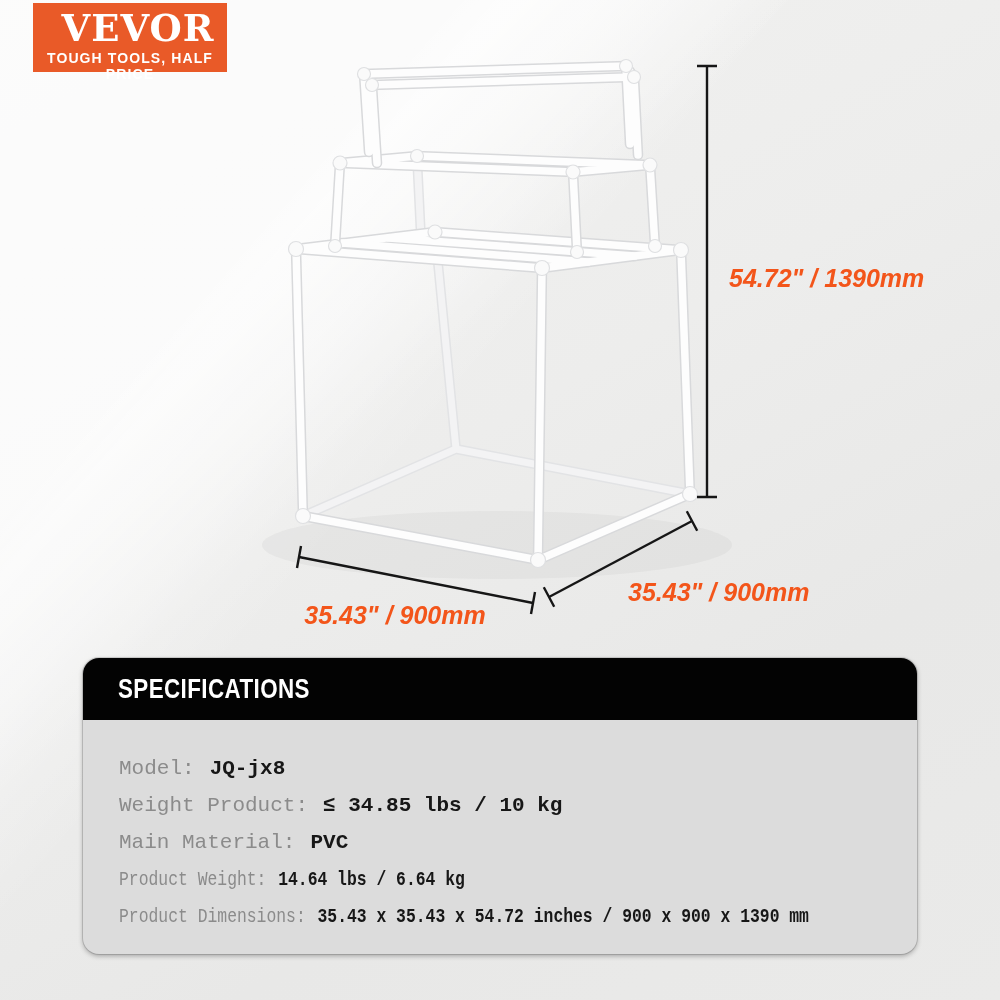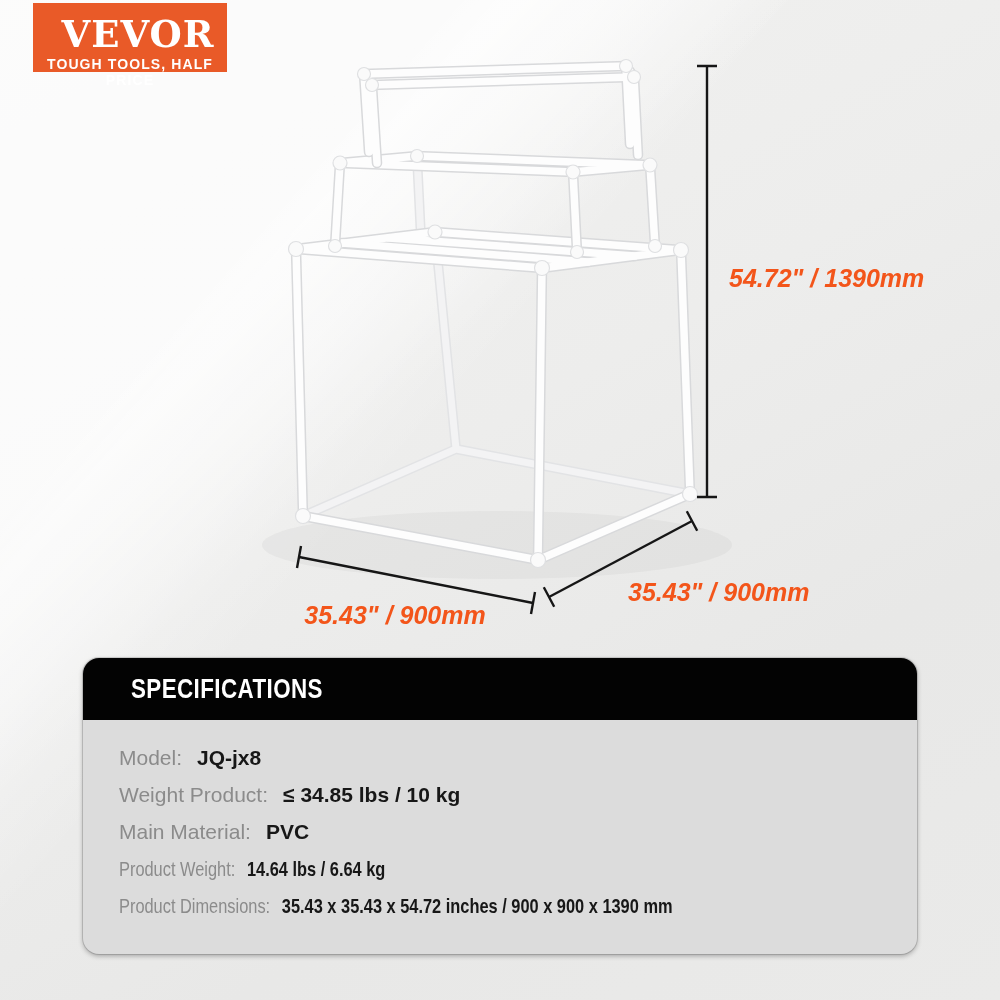--- a/index.html
+++ b/index.html
@@ -18,21 +18,21 @@
     background: linear-gradient(131deg, rgba(255,255,255,0) 24%, rgba(255,255,255,0.45) 27%, rgba(255,255,255,0.35) 33%, rgba(255,255,255,0) 43%);
     pointer-events:none;
   }
   
   .logo {
     position:absolute; left:33px; top:3px; width:194px; height:69px;
     background:#e95a28; color:#ffffff; text-align:center;
   }
   .logo-name {
     font-family:"DejaVu Serif", serif; font-weight:bold;
-    font-size:37px; line-height:40px; margin-top:11px; letter-spacing:1px;padding-left:16px;
+    font-size:37px; line-height:40px; margin-top:5px; letter-spacing:1px;padding-left:16px;
   }
   .logo-tag { font-size:14px; font-weight:bold; letter-spacing:1.1px; margin-top:2px; }
 
   
   .figure-svg { position:absolute; left:0; top:0; }
 
   
   .dim {
     position:absolute; color:#f3551a; font-weight:bold; font-style:italic;
     font-size:25px; white-space:nowrap;
@@ -42,27 +42,27 @@
   .dim-depth  { left:628px; top:578px; }
 
   
   .panel {
     position:absolute; left:83px; top:658px; width:834px; height:296px;
     border-radius:16px; background:#dcdcdc;
     box-shadow: 0 2px 5px rgba(0,0,0,0.30), 0 0 0 1px rgba(150,150,150,0.35);
   }
   .panel-header {
     height:62px; background:#030303; border-radius:16px 16px 0 0;
-    display:flex; align-items:center; padding-left:48px; box-sizing:border-box;
+    display:flex; align-items:center; padding-left:35px; box-sizing:border-box;
   }
   .panel-title {
     color:#ffffff; font-size:28px; font-weight:bold; letter-spacing:0.5px;
     transform:scaleX(0.80); transform-origin:0 50%; white-space:nowrap;
   }
-  .panel-body { padding:27px 0 0 36px; }
+  .panel-body { padding:38px 0 0 36px;font-family:Liberation Mono, monospace; }
   .spec-row { height:16px; margin-bottom:21px; font-size:21px; line-height:21px; white-space:nowrap; }
   .spec-label { color:#8b8b8b; }
   .spec-value { color:#171717; font-weight:bold; margin-left:15px; }
   .cond { transform:scaleX(0.78); transform-origin:0 50%; }
 </style>
 </head>
 <body>
 
 <div class="canvas">
   <div class="sheen-a"></div>

